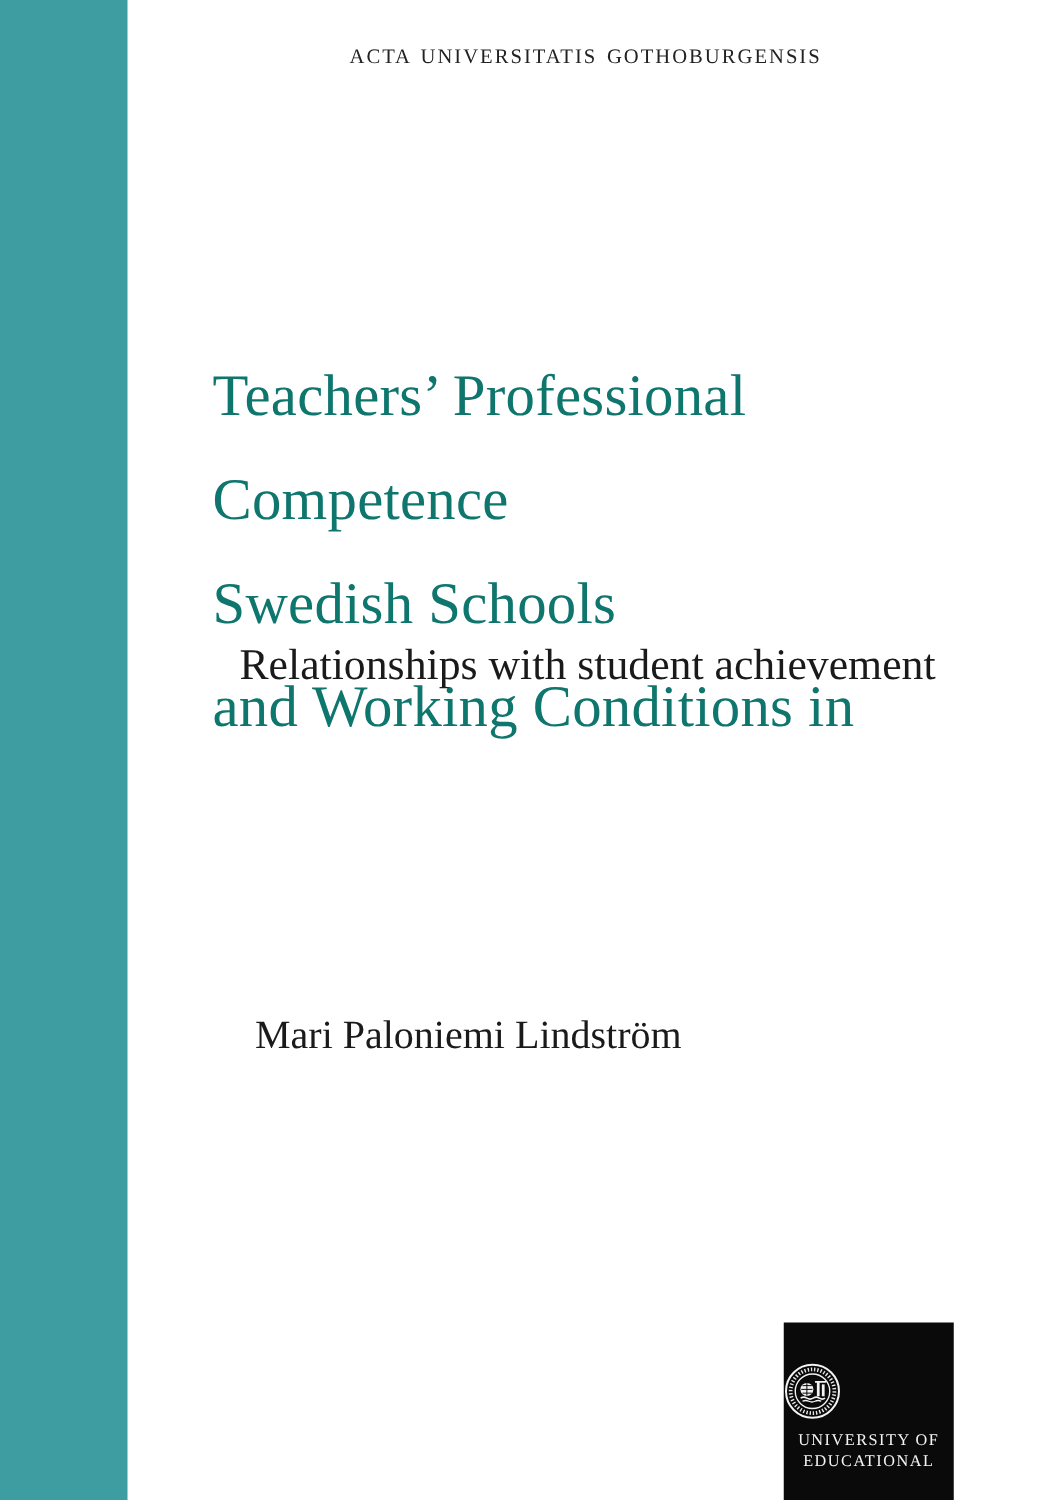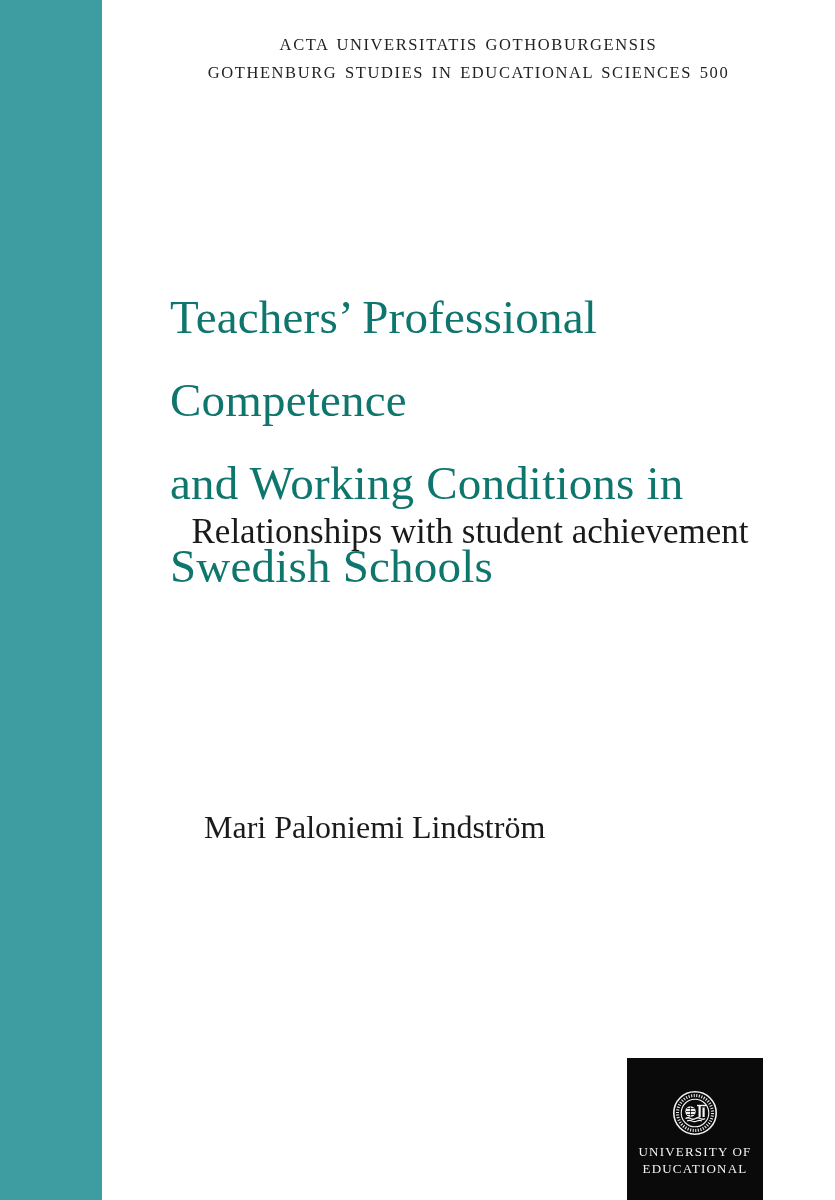--- a/index.html
+++ b/index.html
@@ -68,21 +68,20 @@
   }
   .logo-box {
     position: absolute;
     left: 627px;
     top: 1058px;
     width: 136px;
     height: 142px;
     background: var(--logo-black, #0A0A0A);
     display: flex;
     flex-direction: column;
-    align-items: center;
   }
   .seal {
     margin-top: 32px;
     width: 46px;
     height: 46px;
   }
   .logo-wordmark {
     margin-top: 7px;
     text-align: center;
     color: #f4f4f4;
@@ -94,27 +93,26 @@
 </style>
 </head>
 <body>
 
 <div class="page">
 
   <div class="stripe"></div>
 
   <div class="series-header">
     <div>ACTA UNIVERSITATIS GOTHOBURGENSIS</div>
-    <div>GOTHENBURG STUDIES IN EDUCATIONAL SCIENCES 500</div>
   </div>
 
   <div class="title-block">
     <div>Teachers’ Professional Competence</div>
+    <div>Swedish Schools</div>
     <div>and Working Conditions in</div>
-    <div>Swedish Schools</div>
   </div>
 
   <div class="subtitle">Relationships with student achievement</div>
 
   <div class="author">Mari Paloniemi Lindström</div>
 
   <div class="logo-box">
     <svg class="seal" viewBox="0 0 46 46" xmlns="http://www.w3.org/2000/svg" aria-hidden="true">
 
       <circle cx="23" cy="23" r="21.2" fill="none" stroke="#f2f2f2" stroke-width="1.6"></circle>

